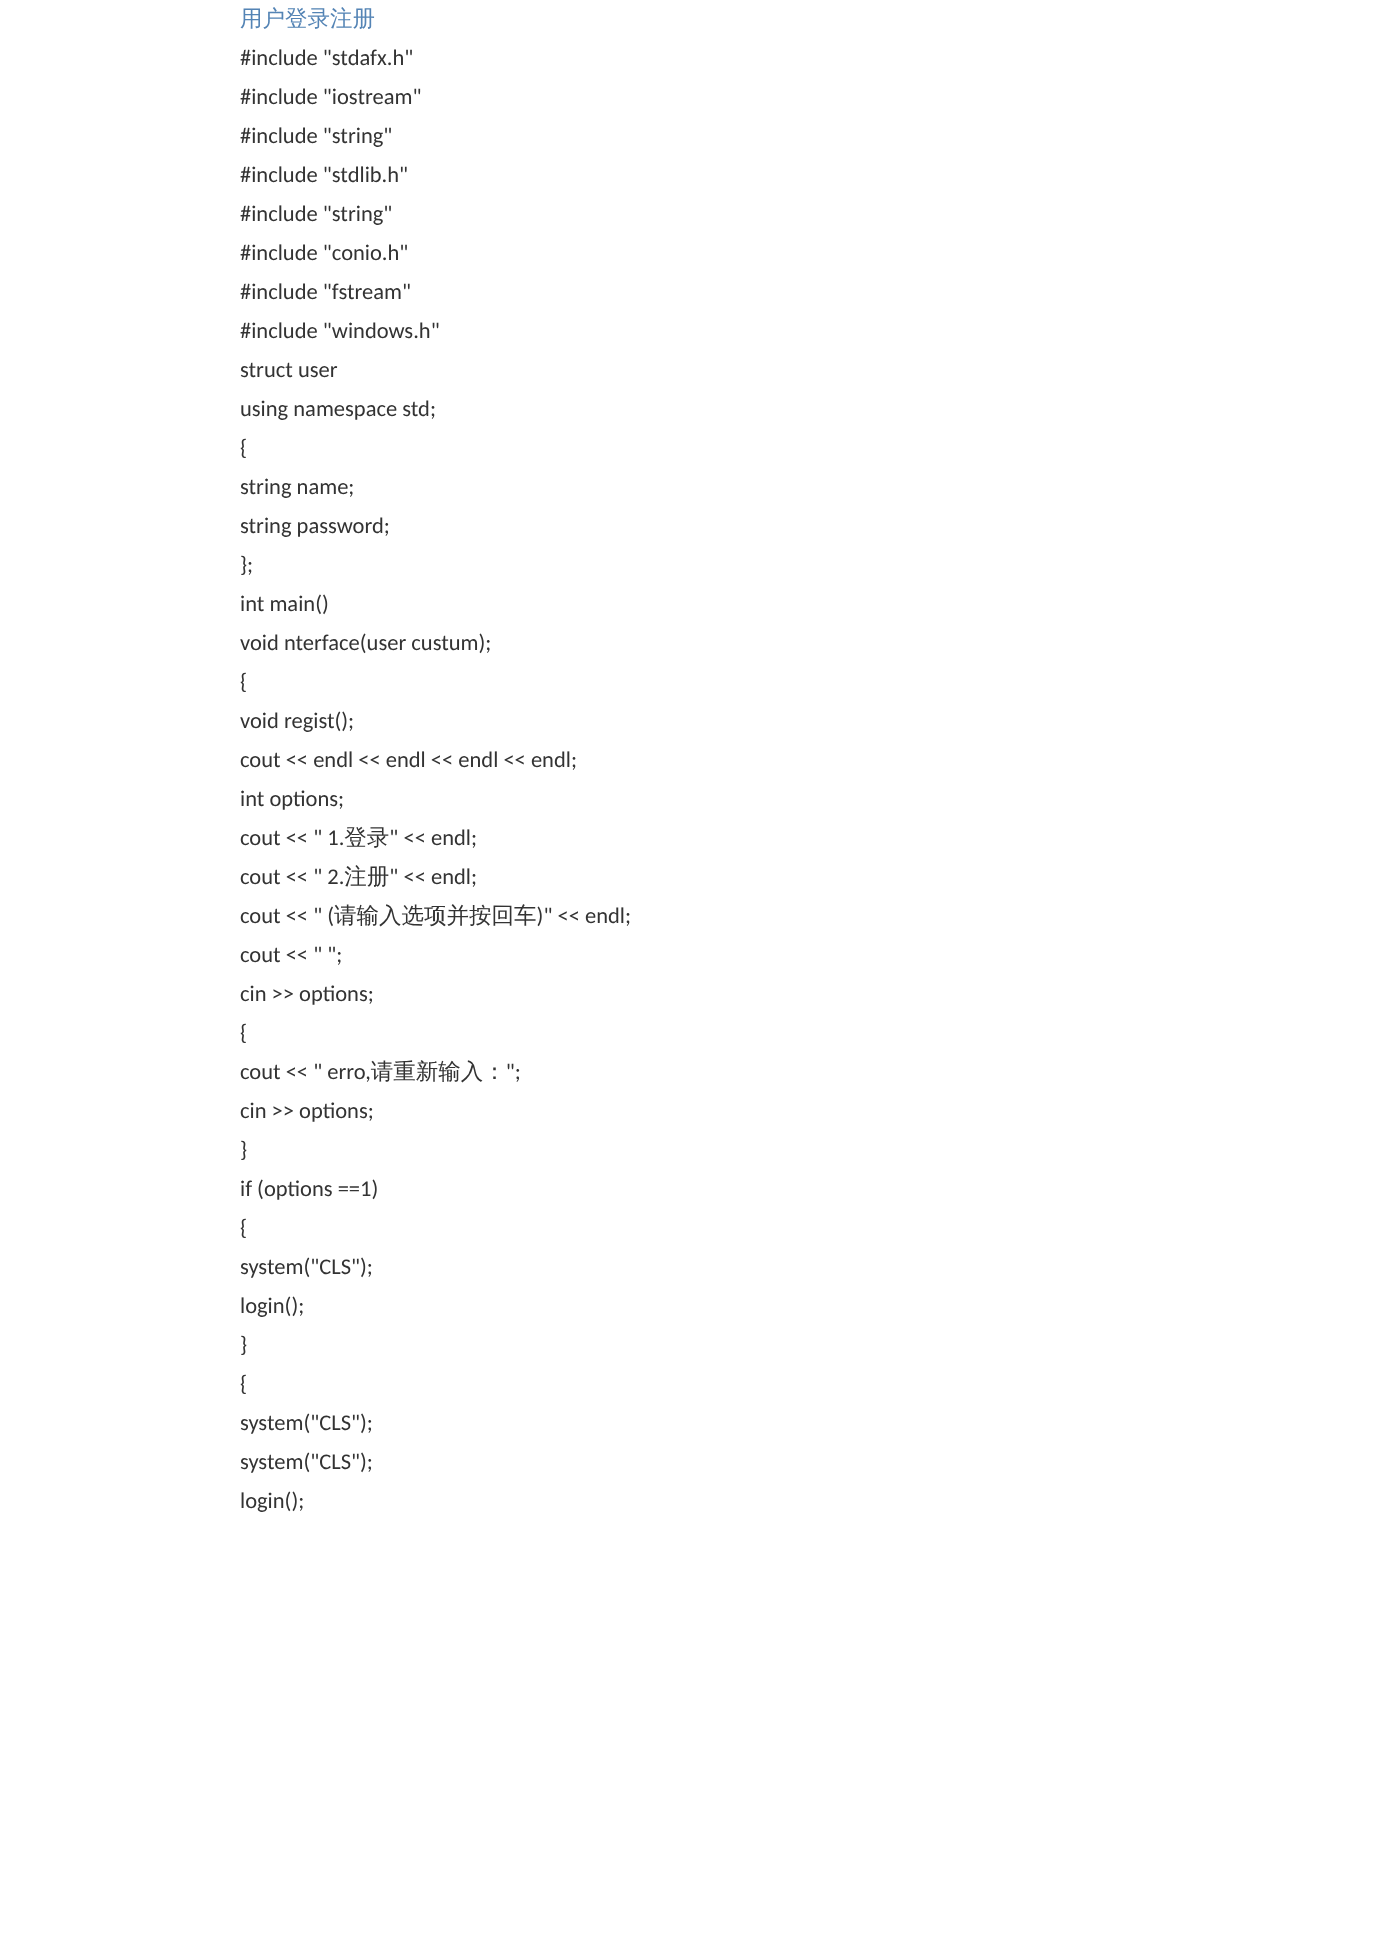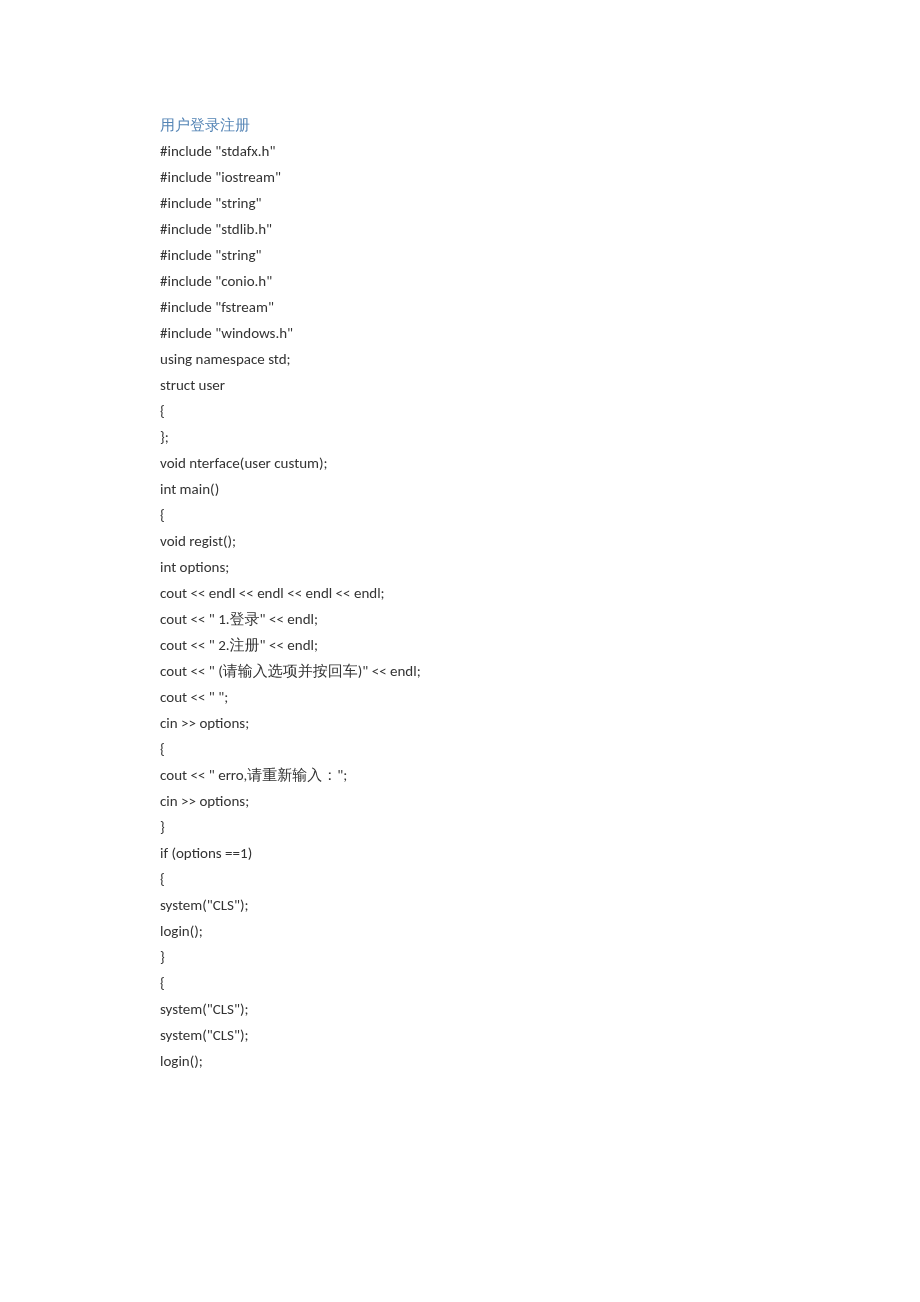--- a/index.html
+++ b/index.html
@@ -5,21 +5,20 @@
     body {
       margin: 0;
       padding: 0;
       background: #ffffff;
       font-family: "Microsoft YaHei", "SimSun", Arial, sans-serif;
       width: 920px;
       height: 1302px;
       box-sizing: border-box;
     }
     .page {
-      padding-top: 112px;
       padding-left: 160px;
       padding-right: 120px;
     }
     .title-line {
       color: #5484b5;
       font-size: 15px;
       line-height: 26px;
       margin: 0;
       font-weight: normal;
     }
@@ -38,30 +37,32 @@
 <div class="page">
   <p class="title-line">用户登录注册</p>
   <p class="code-line">#include "stdafx.h"</p>
   <p class="code-line">#include "iostream"</p>
   <p class="code-line">#include "string"</p>
   <p class="code-line">#include "stdlib.h"</p>
   <p class="code-line">#include "string"</p>
   <p class="code-line">#include "conio.h"</p>
   <p class="code-line">#include "fstream"</p>
   <p class="code-line">#include "windows.h"</p>
+  <p class="code-line">struct user</p>
   <p class="code-line">using namespace std;</p>
-  <p class="code-line">struct user</p>
   <p class="code-line">{</p>
+  <p class="code-line">string name;</p>
+  <p class="code-line">string password;</p>
   <p class="code-line">};</p>
+  <p class="code-line">int main()</p>
   <p class="code-line">void nterface(user custum);</p>
-  <p class="code-line">int main()</p>
   <p class="code-line">{</p>
   <p class="code-line">void regist();</p>
+  <p class="code-line">cout &lt;&lt; endl &lt;&lt; endl &lt;&lt; endl &lt;&lt; endl;</p>
   <p class="code-line">int options;</p>
-  <p class="code-line">cout &lt;&lt; endl &lt;&lt; endl &lt;&lt; endl &lt;&lt; endl;</p>
   <p class="code-line">cout &lt;&lt; " 1.登录" &lt;&lt; endl;</p>
   <p class="code-line">cout &lt;&lt; " 2.注册" &lt;&lt; endl;</p>
   <p class="code-line">cout &lt;&lt; " (请输入选项并按回车)" &lt;&lt; endl;</p>
   <p class="code-line">cout &lt;&lt; " ";</p>
   <p class="code-line">cin &gt;&gt; options;</p>
   <p class="code-line">{</p>
   <p class="code-line">cout &lt;&lt; " erro,请重新输入：";</p>
   <p class="code-line">cin &gt;&gt; options;</p>
   <p class="code-line">}</p>
   <p class="code-line">if (options ==1)</p>

